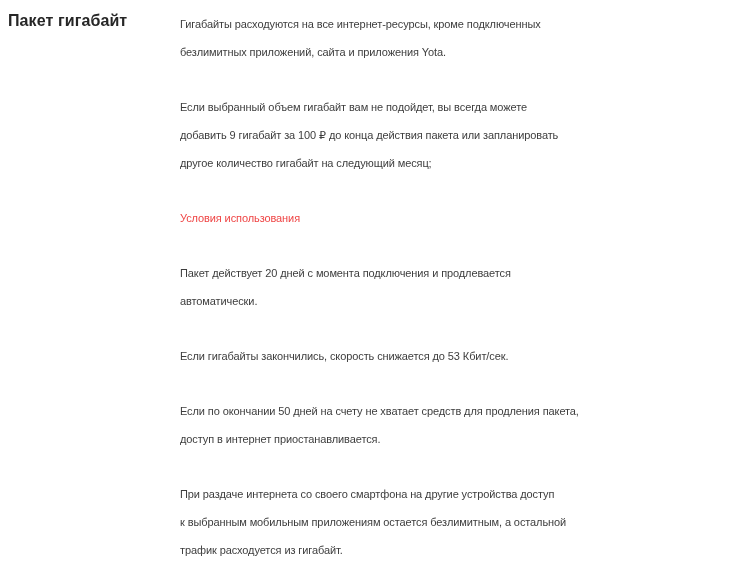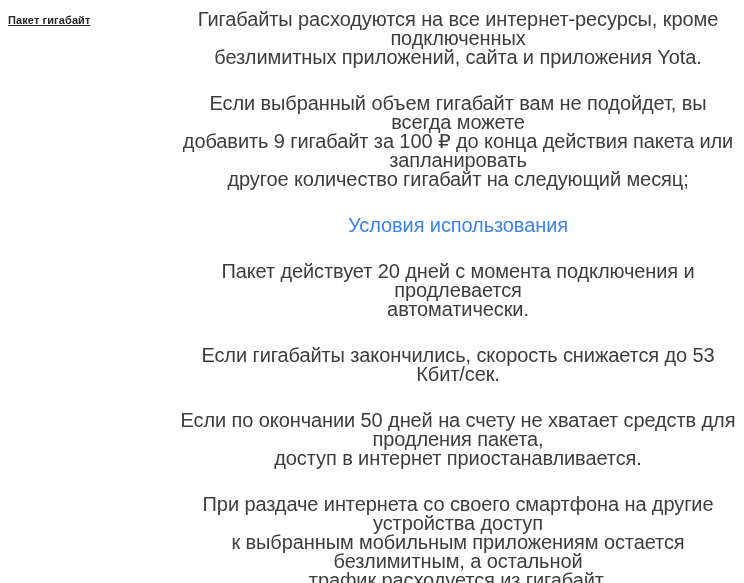--- a/index.html
+++ b/index.html
@@ -15,44 +15,42 @@
     display: flex;
     align-items: flex-start;
     padding-top: 10px;
   }
   .label-col {
     width: 180px;
     flex: 0 0 180px;
     padding-left: 8px;
   }
   .section-title {
-    font-size: 11px;
+    font-size: 16px;
     line-height: 21px;
     font-weight: 700;
     color: #262626;
     letter-spacing: 0.1px;
-    text-decoration: underline;
   }
   .content-col {
     flex: 1 1 auto;
     max-width: 560px;
     padding-right: 4px;
   }
   .content-col p {
-    font-size: 20px;
-    line-height: 19px;
+    font-size: 11px;
+    line-height: 28px;
     letter-spacing: -0.1px;
     color: #3d3d3d;
     white-space: pre-line;
     margin: 0 0 27px 0;
-    text-align: center;
   }
   .content-col p:last-child { margin-bottom: 0; }
   .content-col p.muted {
-    color: #3b82f6;
+    color: #ef4444;
     margin-top: 12px;
   }
 </style>
 </head>
 <body>
 
 <div class="section-row">
   <div class="label-col">
     <h3 class="section-title">Пакет гигабайт</h3>
   </div>

